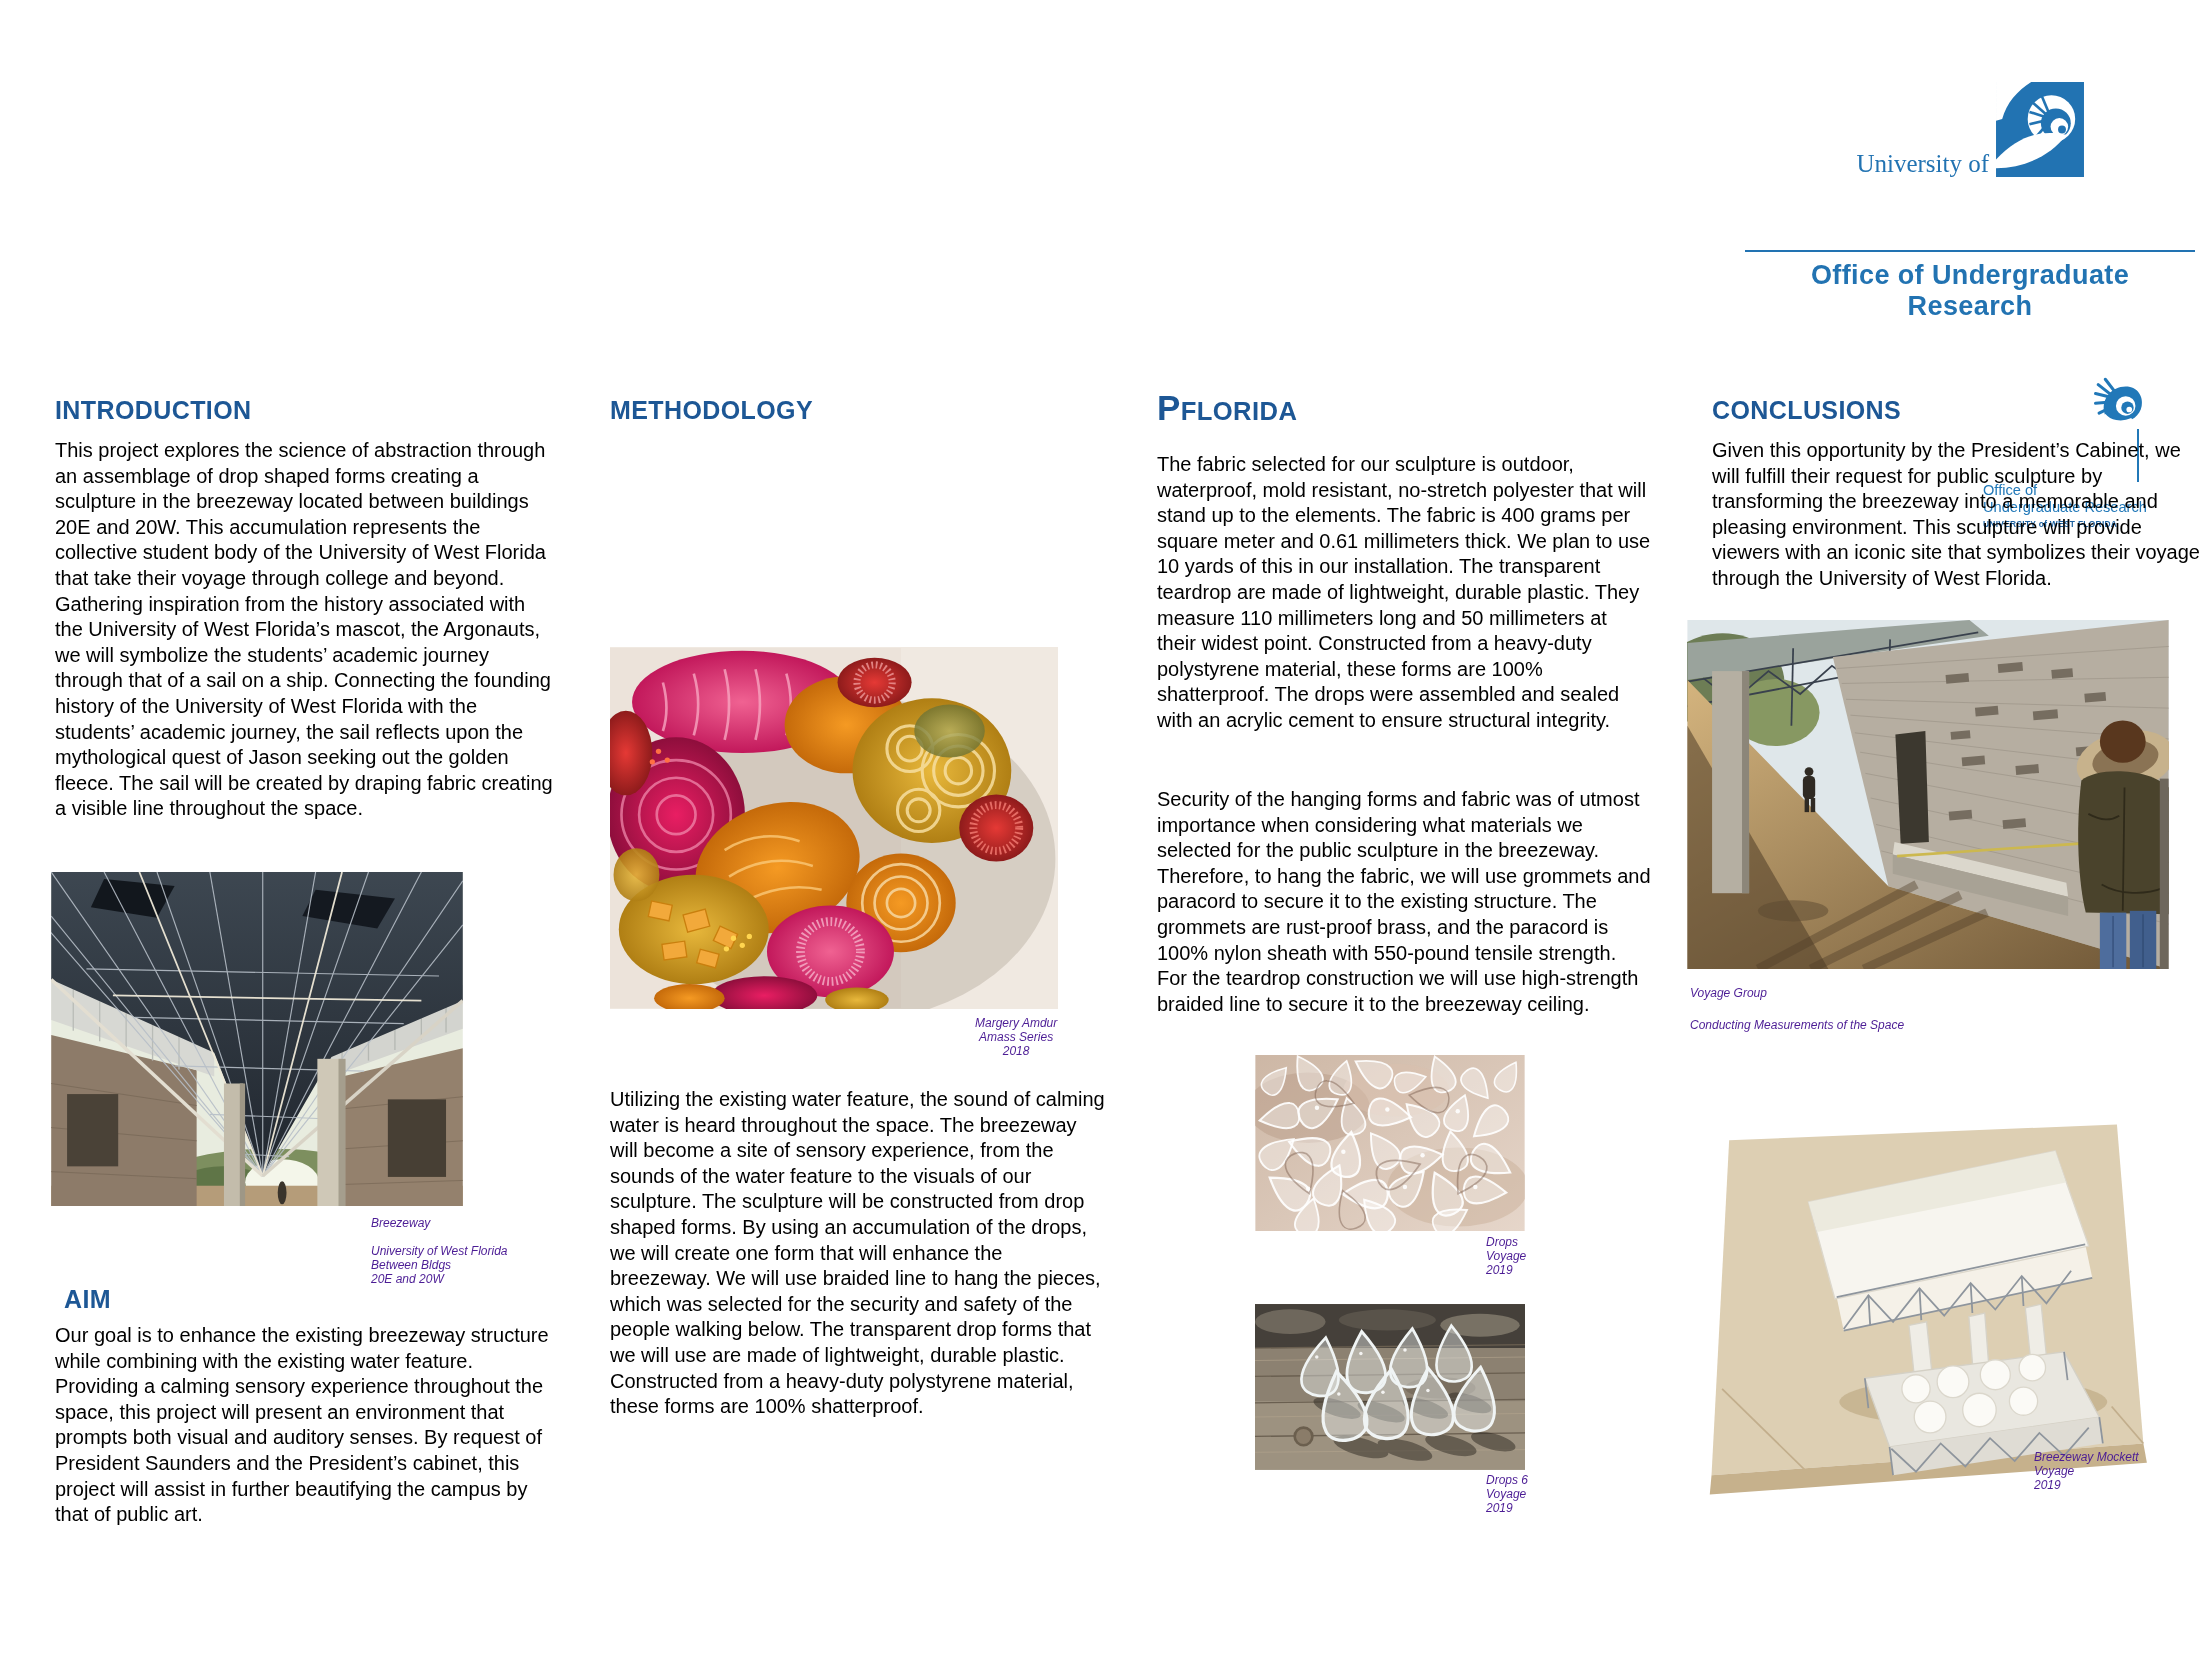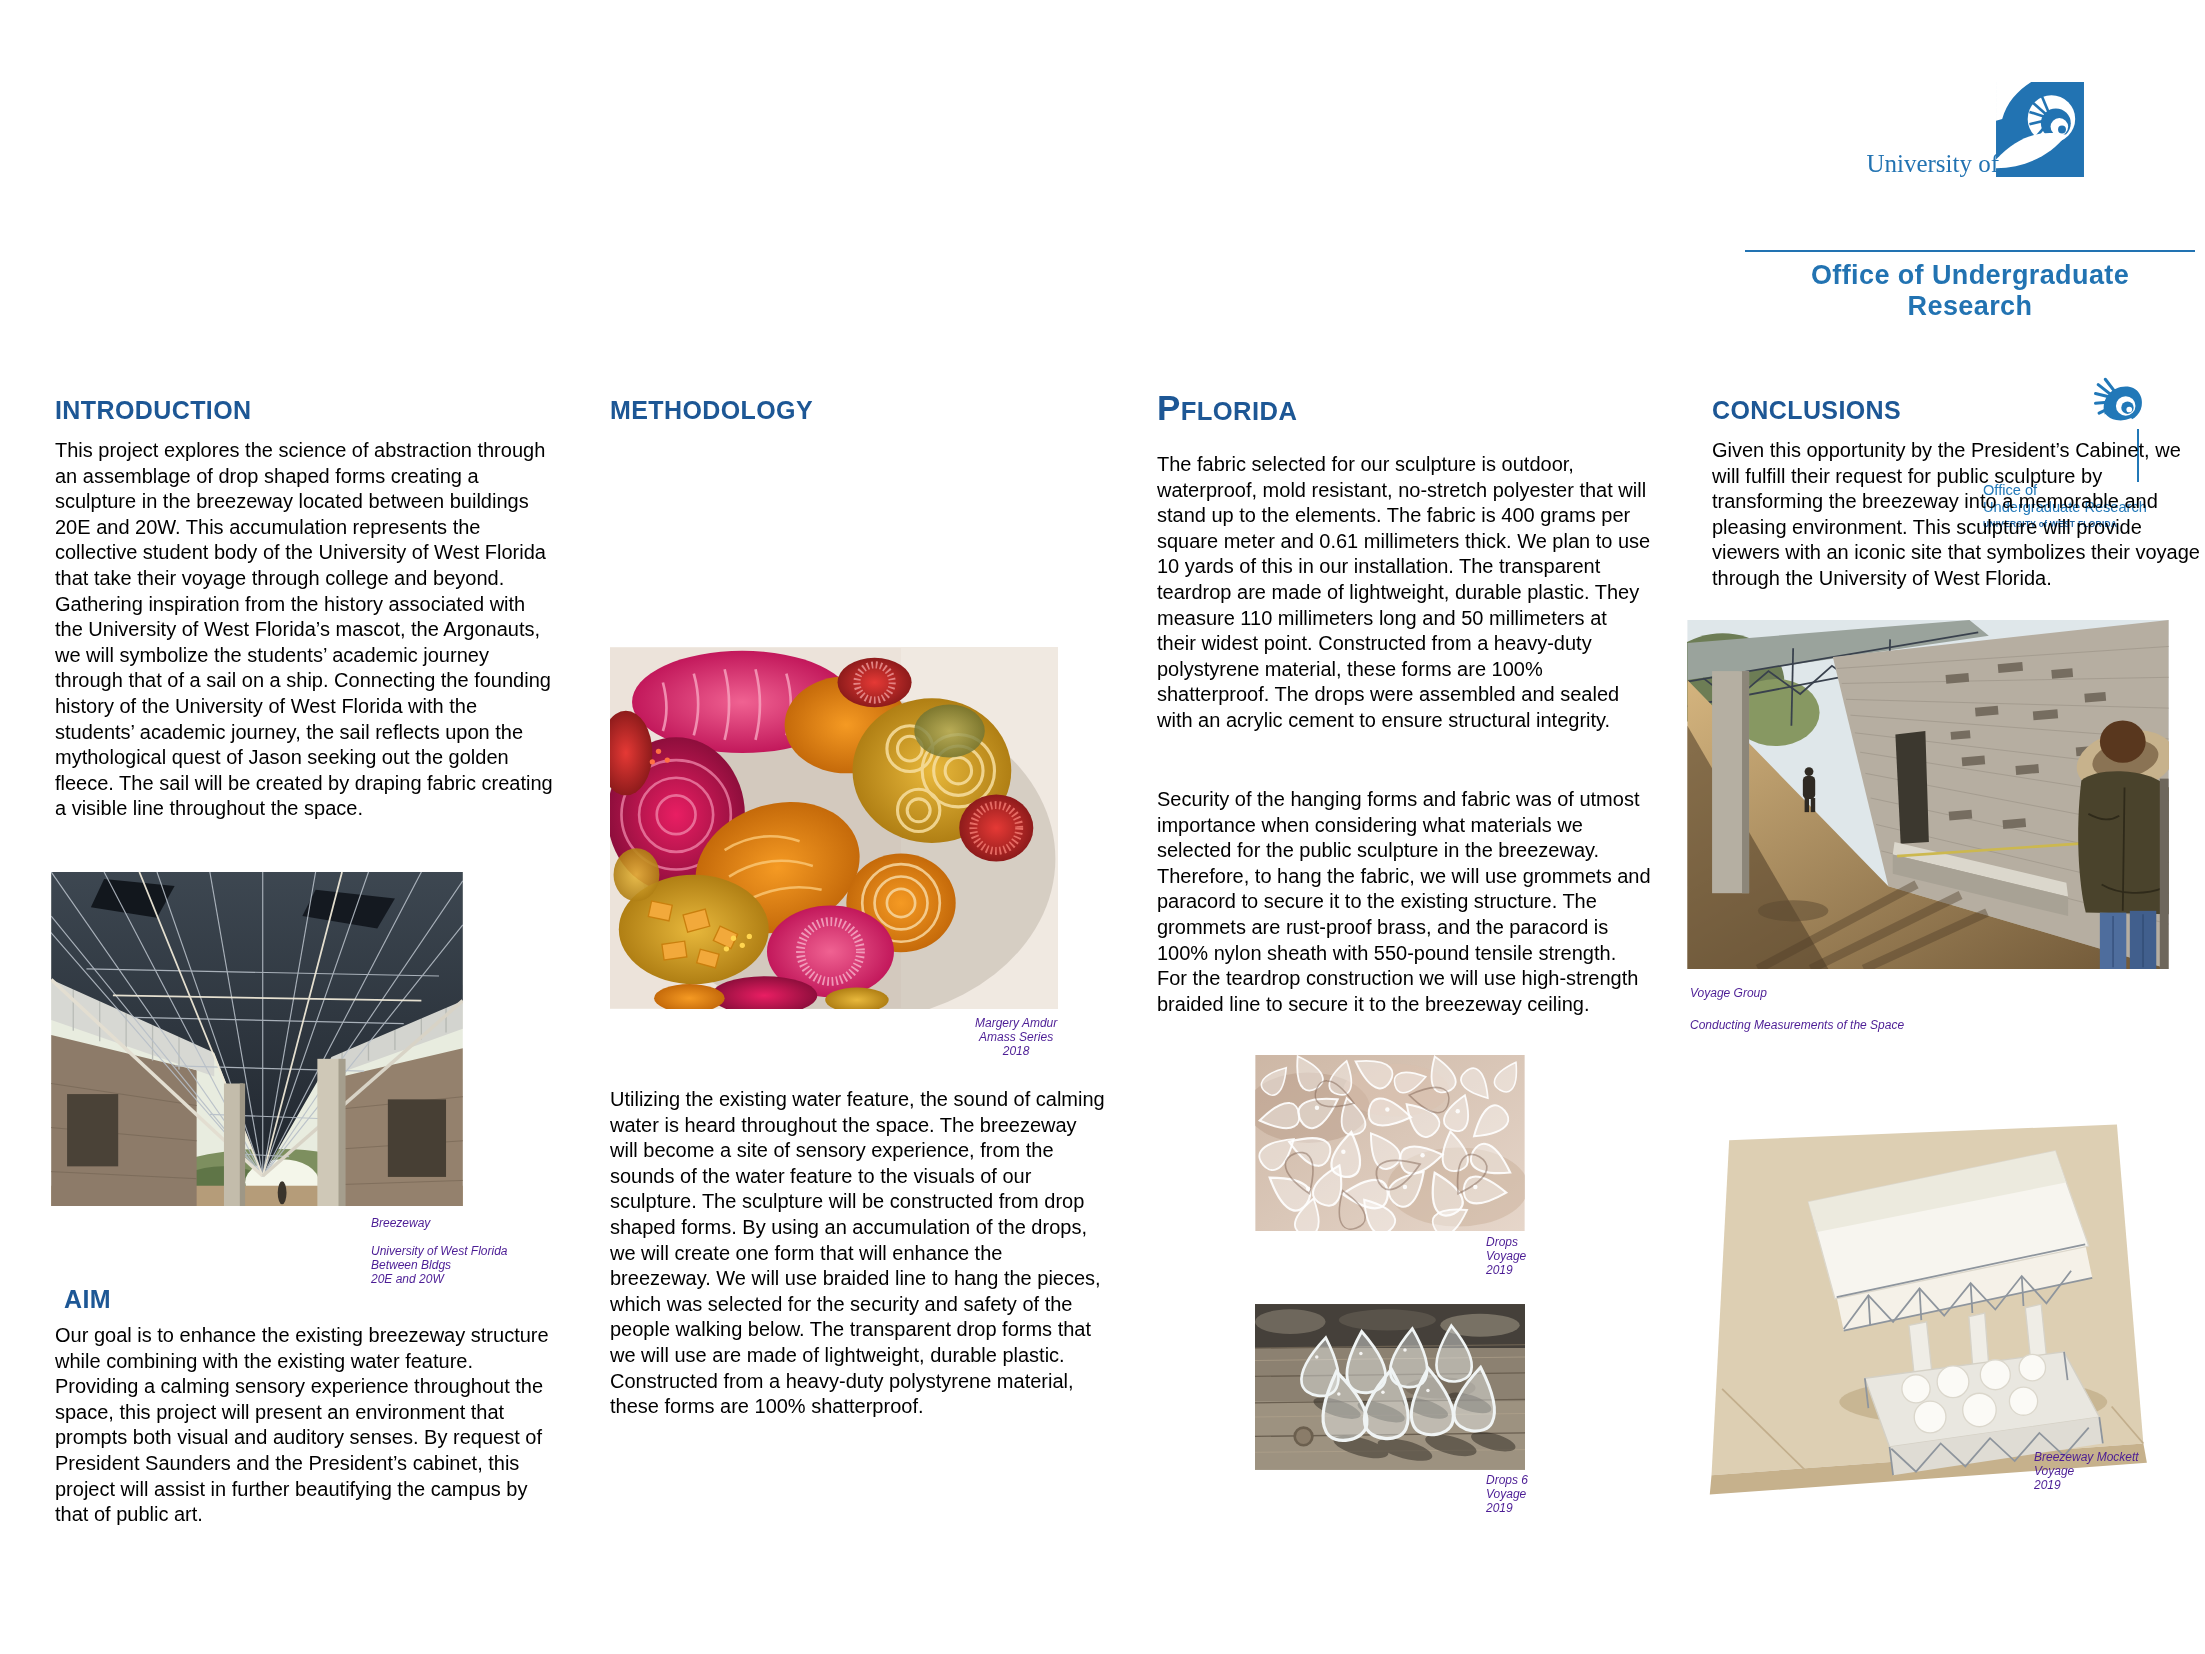--- a/index.html
+++ b/index.html
@@ -38,21 +38,21 @@
             <path d="M63,42 L38,48"></path>
             <path d="M63,42 L46,62"></path>
             <path d="M63,42 L52,16"></path>
         </g>
         <circle cx="68" cy="47" r="17" fill="#2273b2"></circle>
         <circle cx="72" cy="51" r="10" fill="#ffffff"></circle>
         <circle cx="75" cy="54" r="4.5" fill="#2273b2"></circle>
         <path d="M0,88 C26,60 52,54 80,60 C62,84 32,98 0,98 Z" fill="#ffffff"></path>
       </svg>
     </div>
-    <div class="abs logo-univ-small" style="left:78px;top:72px;width:176px;">University of</div>
+    <div class="abs logo-univ-small" style="left:68px;top:72px;width:176px;">University of</div>
     <div class="abs logo-rule" style="left:0;top:172px;width:450px;"></div>
     <div class="abs logo-office" style="left:0;top:182px;width:450px;">Office of Undergraduate Research</div>
   </div>
 
   <div class="abs h" style="left:55px;top:395px;">INTRODUCTION</div>
   <div class="abs body-text" style="left:55px;top:438px;width:498px;">This project explores the science of abstraction through an assemblage of drop shaped forms creating a sculpture in the breezeway located between buildings 20E and 20W.  This accumulation represents the collective student body of the University of West Florida that take their voyage through college and beyond.  Gathering inspiration from the history associated with the University of West Florida’s mascot, the Argonauts, we will symbolize the students’ academic journey through that of a sail on a ship. Connecting the founding history of the University of West Florida with the students’ academic journey, the sail reflects upon the mythological quest of Jason seeking out the golden fleece.  The sail will be created by draping fabric creating a visible line throughout the space.</div>
 
   <div class="abs" style="left:51px;top:872px;">
     <svg width="412" height="334" viewBox="0 0 467 379">
       <defs>

